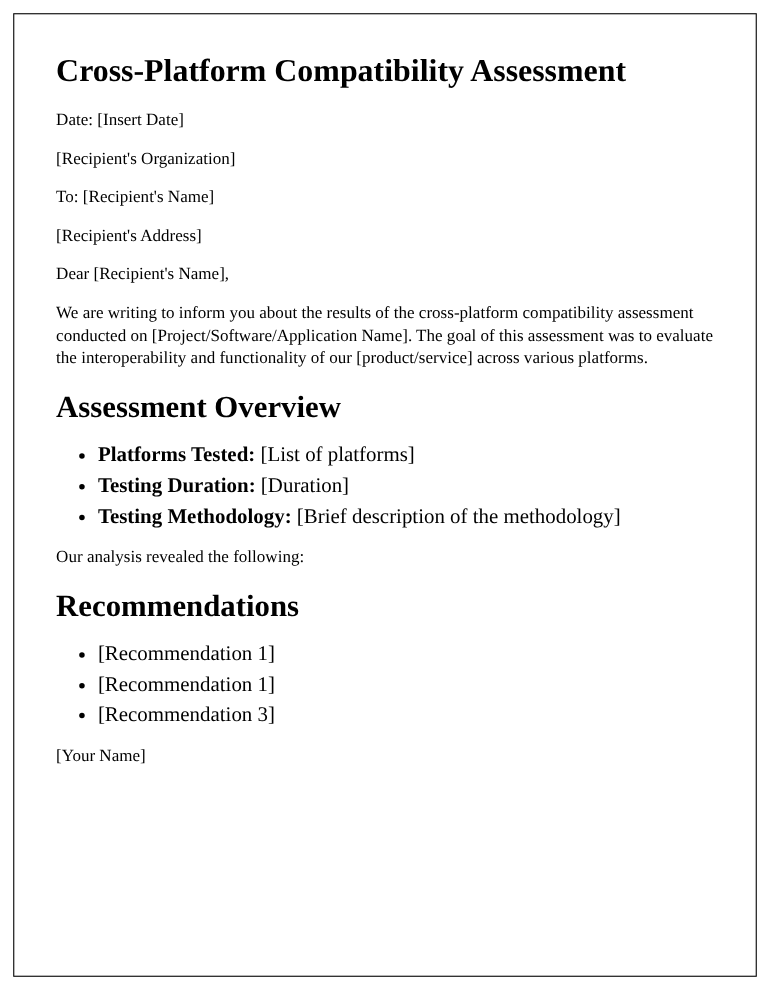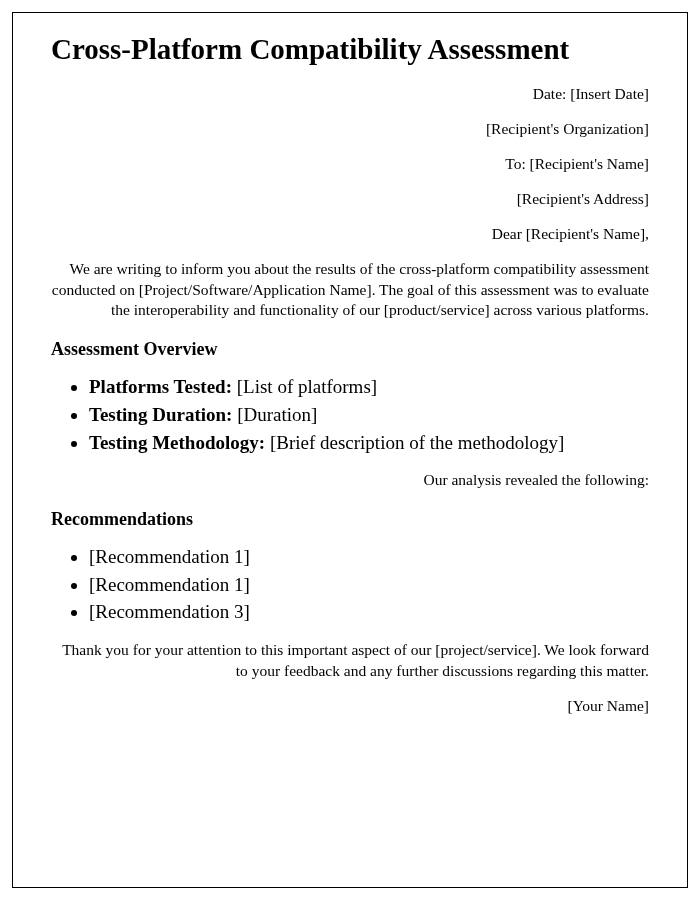--- a/index.html
+++ b/index.html
@@ -11,39 +11,38 @@
       width: 700px;
       height: 900px;
       font-family: 'Times New Roman', Times, serif;
       background: #fff;
       padding: 12px;
     }
     .page {
       border: 1px solid #000;
       width: 100%;
       height: 100%;
-      padding: 20px 38px;
+      padding: 36px 38px;
       overflow: hidden;
     }
     h1 {
       font-size: 29px;
       font-weight: bold;
       margin-bottom: 18px;
     }
     h2 {
-      font-size: 18px;
+      font-size: 28px;
       font-weight: bold;
       margin-top: 18px;
       margin-bottom: 14px;
     }
     p {
       font-size: 15.5px;
       line-height: 1.35;
       margin-bottom: 14px;
-      text-align: right;
     }
     ul, ol {
       margin-left: 38px;
       margin-bottom: 14px;
       font-size: 19px;
       line-height: 1.4;
     }
     li {
       margin-bottom: 1px;
     }
@@ -74,15 +73,14 @@
 
   <p>Our analysis revealed the following:</p>
 
   <h2>Recommendations</h2>
   <ul>
     <li>[Recommendation 1]</li>
     <li>[Recommendation 1]</li>
     <li>[Recommendation 3]</li>
   </ul>
 
-  <p>Thank you for your attention to this important aspect of our [project/service]. We look forward to your feedback and any further discussions regarding this matter.</p>
   <p>[Your Name]</p>
 </div>
 
 </body></html>

